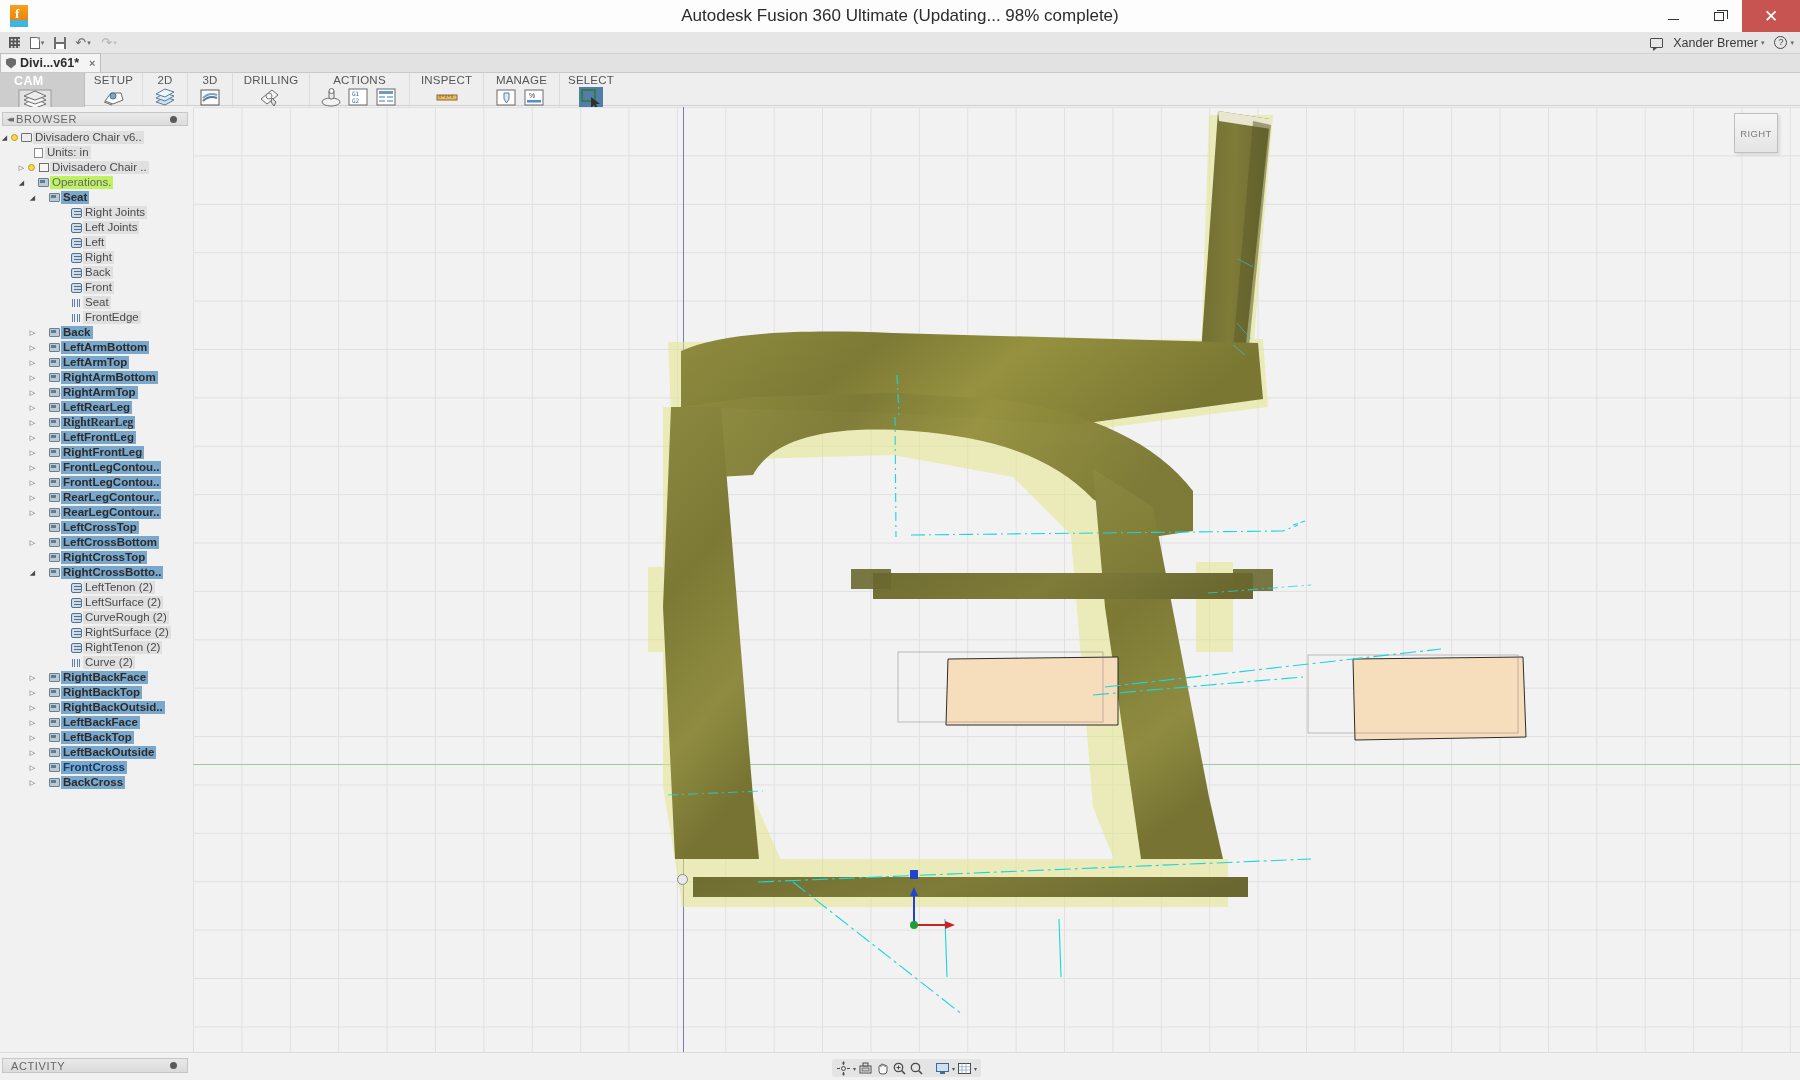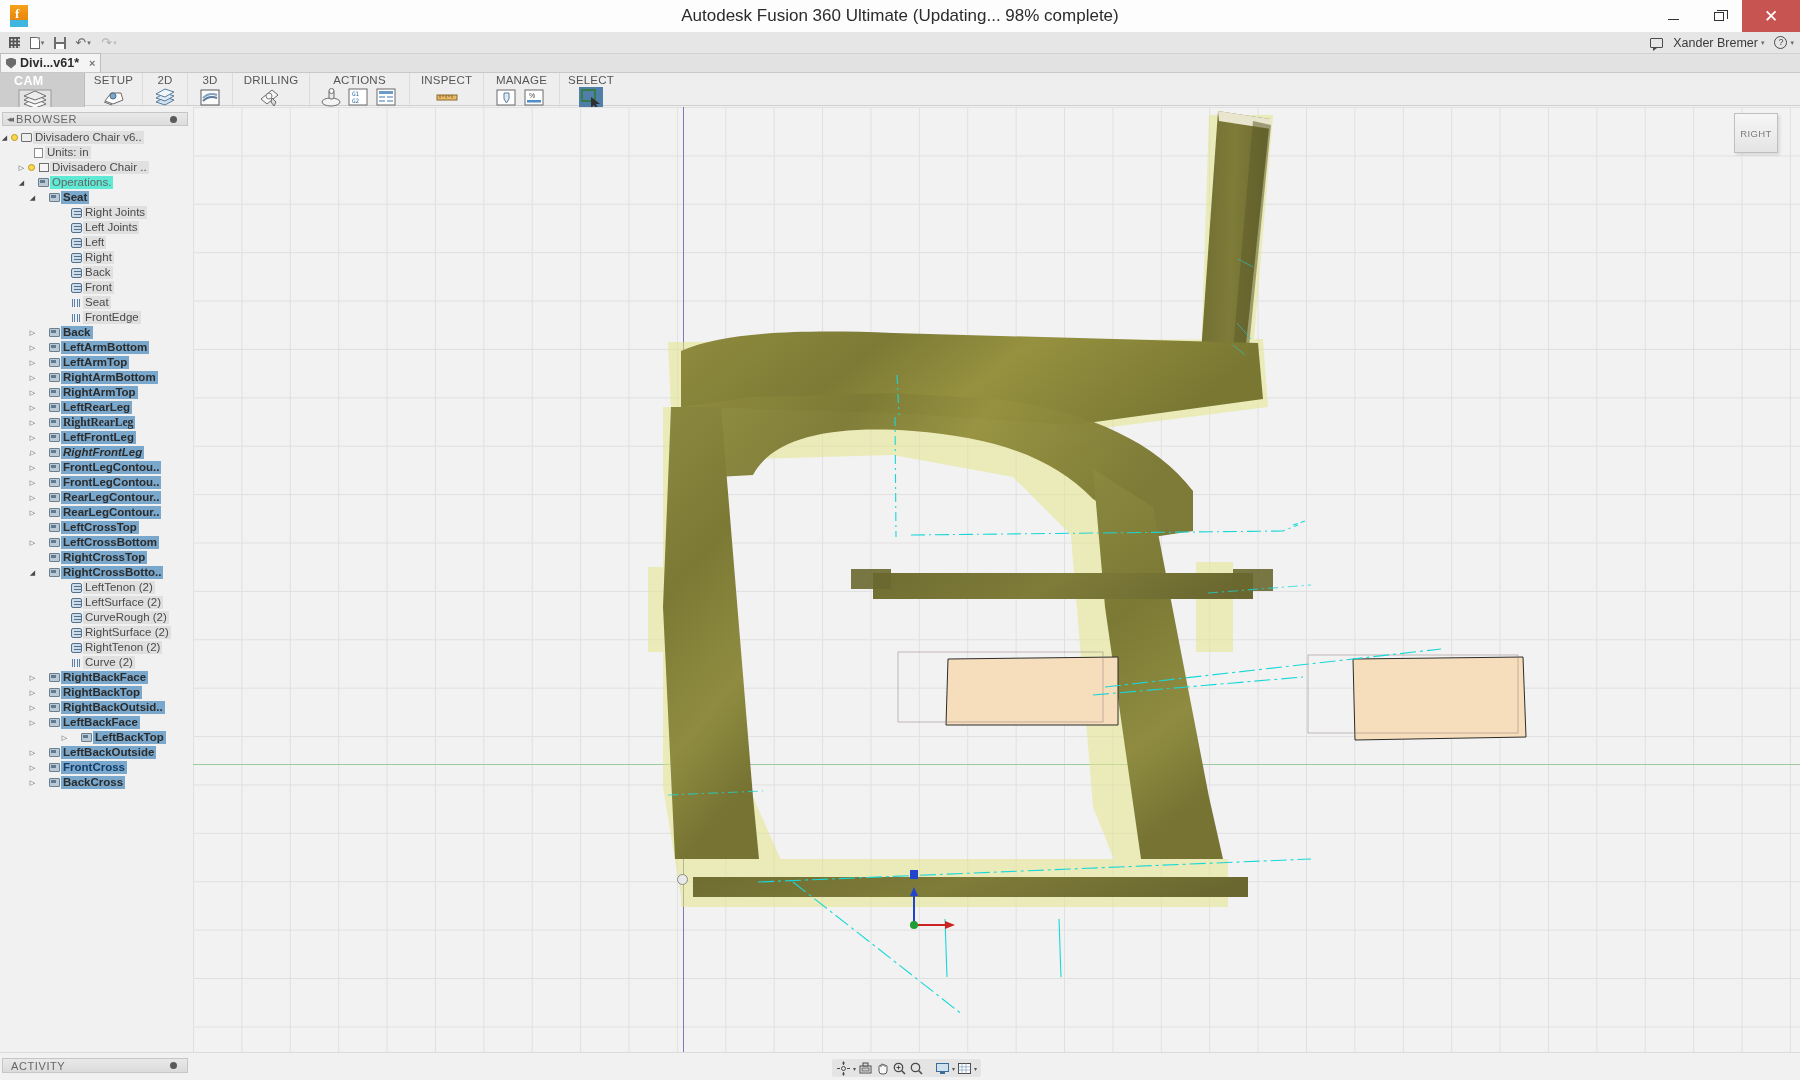--- a/index.html
+++ b/index.html
@@ -193,21 +193,21 @@
     background: #ffd84d; border: 1px solid #b79a1f;
   }
   .nicon { width: 13px; flex: none; display: flex; align-items: center; justify-content: center; }
   .nlabel {
     padding: 0 2px; line-height: 13px; color: #3b3b3b;
   }
   .tnode.sel .nlabel {
     background: #7aa8cc; color: #2b2b2b; font-weight: bold;
   }
   .tnode.lite .nlabel { background: #e0e0e0; color: #4a4a4a; }
-  .tnode.faint .nlabel { background: #5eead4; color: #666; }
+  .tnode.faint .nlabel { background: #bef264; color: #666; }
   .tnode.frontcross .nlabel { color: #123a66; }
 
   
   .ic-doc {
     width: 9px; height: 10px; background: #fff; border: 1px solid #8a8a8a;
   }
   .ic-comp {
     width: 11px; height: 9px; border: 1.2px solid #6f6f6f; border-radius: 1px;
     background: #ededed;
   }
@@ -677,21 +677,21 @@
       <span class="nlabel">RightRearLeg</span>
     </div>
     <div class="tnode sel" style="padding-left: 28px;">
       <span class="twist">▷</span>
       <span class="bulb"></span>
       <span class="nicon">
         <span class="ic-setup"></span>
       </span>
       <span class="nlabel">LeftFrontLeg</span>
     </div>
-    <div class="tnode sel" style="padding-left: 28px; font-style: italic;">
+    <div class="tnode sel" style="padding-left: 28px;">
       <span class="twist">▷</span>
       <span class="bulb"></span>
       <span class="nicon">
         <span class="ic-setup"></span>
       </span>
       <span class="nlabel">RightFrontLeg</span>
     </div>
     <div class="tnode sel" style="padding-left: 28px;">
       <span class="twist">▷</span>
       <span class="bulb"></span>
@@ -829,21 +829,21 @@
       <span class="nlabel">RightBackOutsid..</span>
     </div>
     <div class="tnode sel" style="padding-left: 28px;">
       <span class="twist">▷</span>
       <span class="bulb"></span>
       <span class="nicon">
         <span class="ic-setup"></span>
       </span>
       <span class="nlabel">LeftBackFace</span>
     </div>
-    <div class="tnode sel" style="padding-left: 15px; margin-left: 45px;">
+    <div class="tnode sel" style="padding-left: 28px;">
       <span class="twist">▷</span>
       <span class="bulb"></span>
       <span class="nicon">
         <span class="ic-setup"></span>
       </span>
       <span class="nlabel">LeftBackTop</span>
     </div>
     <div class="tnode sel" style="padding-left: 28px;">
       <span class="twist">▷</span>
       <span class="bulb"></span>

